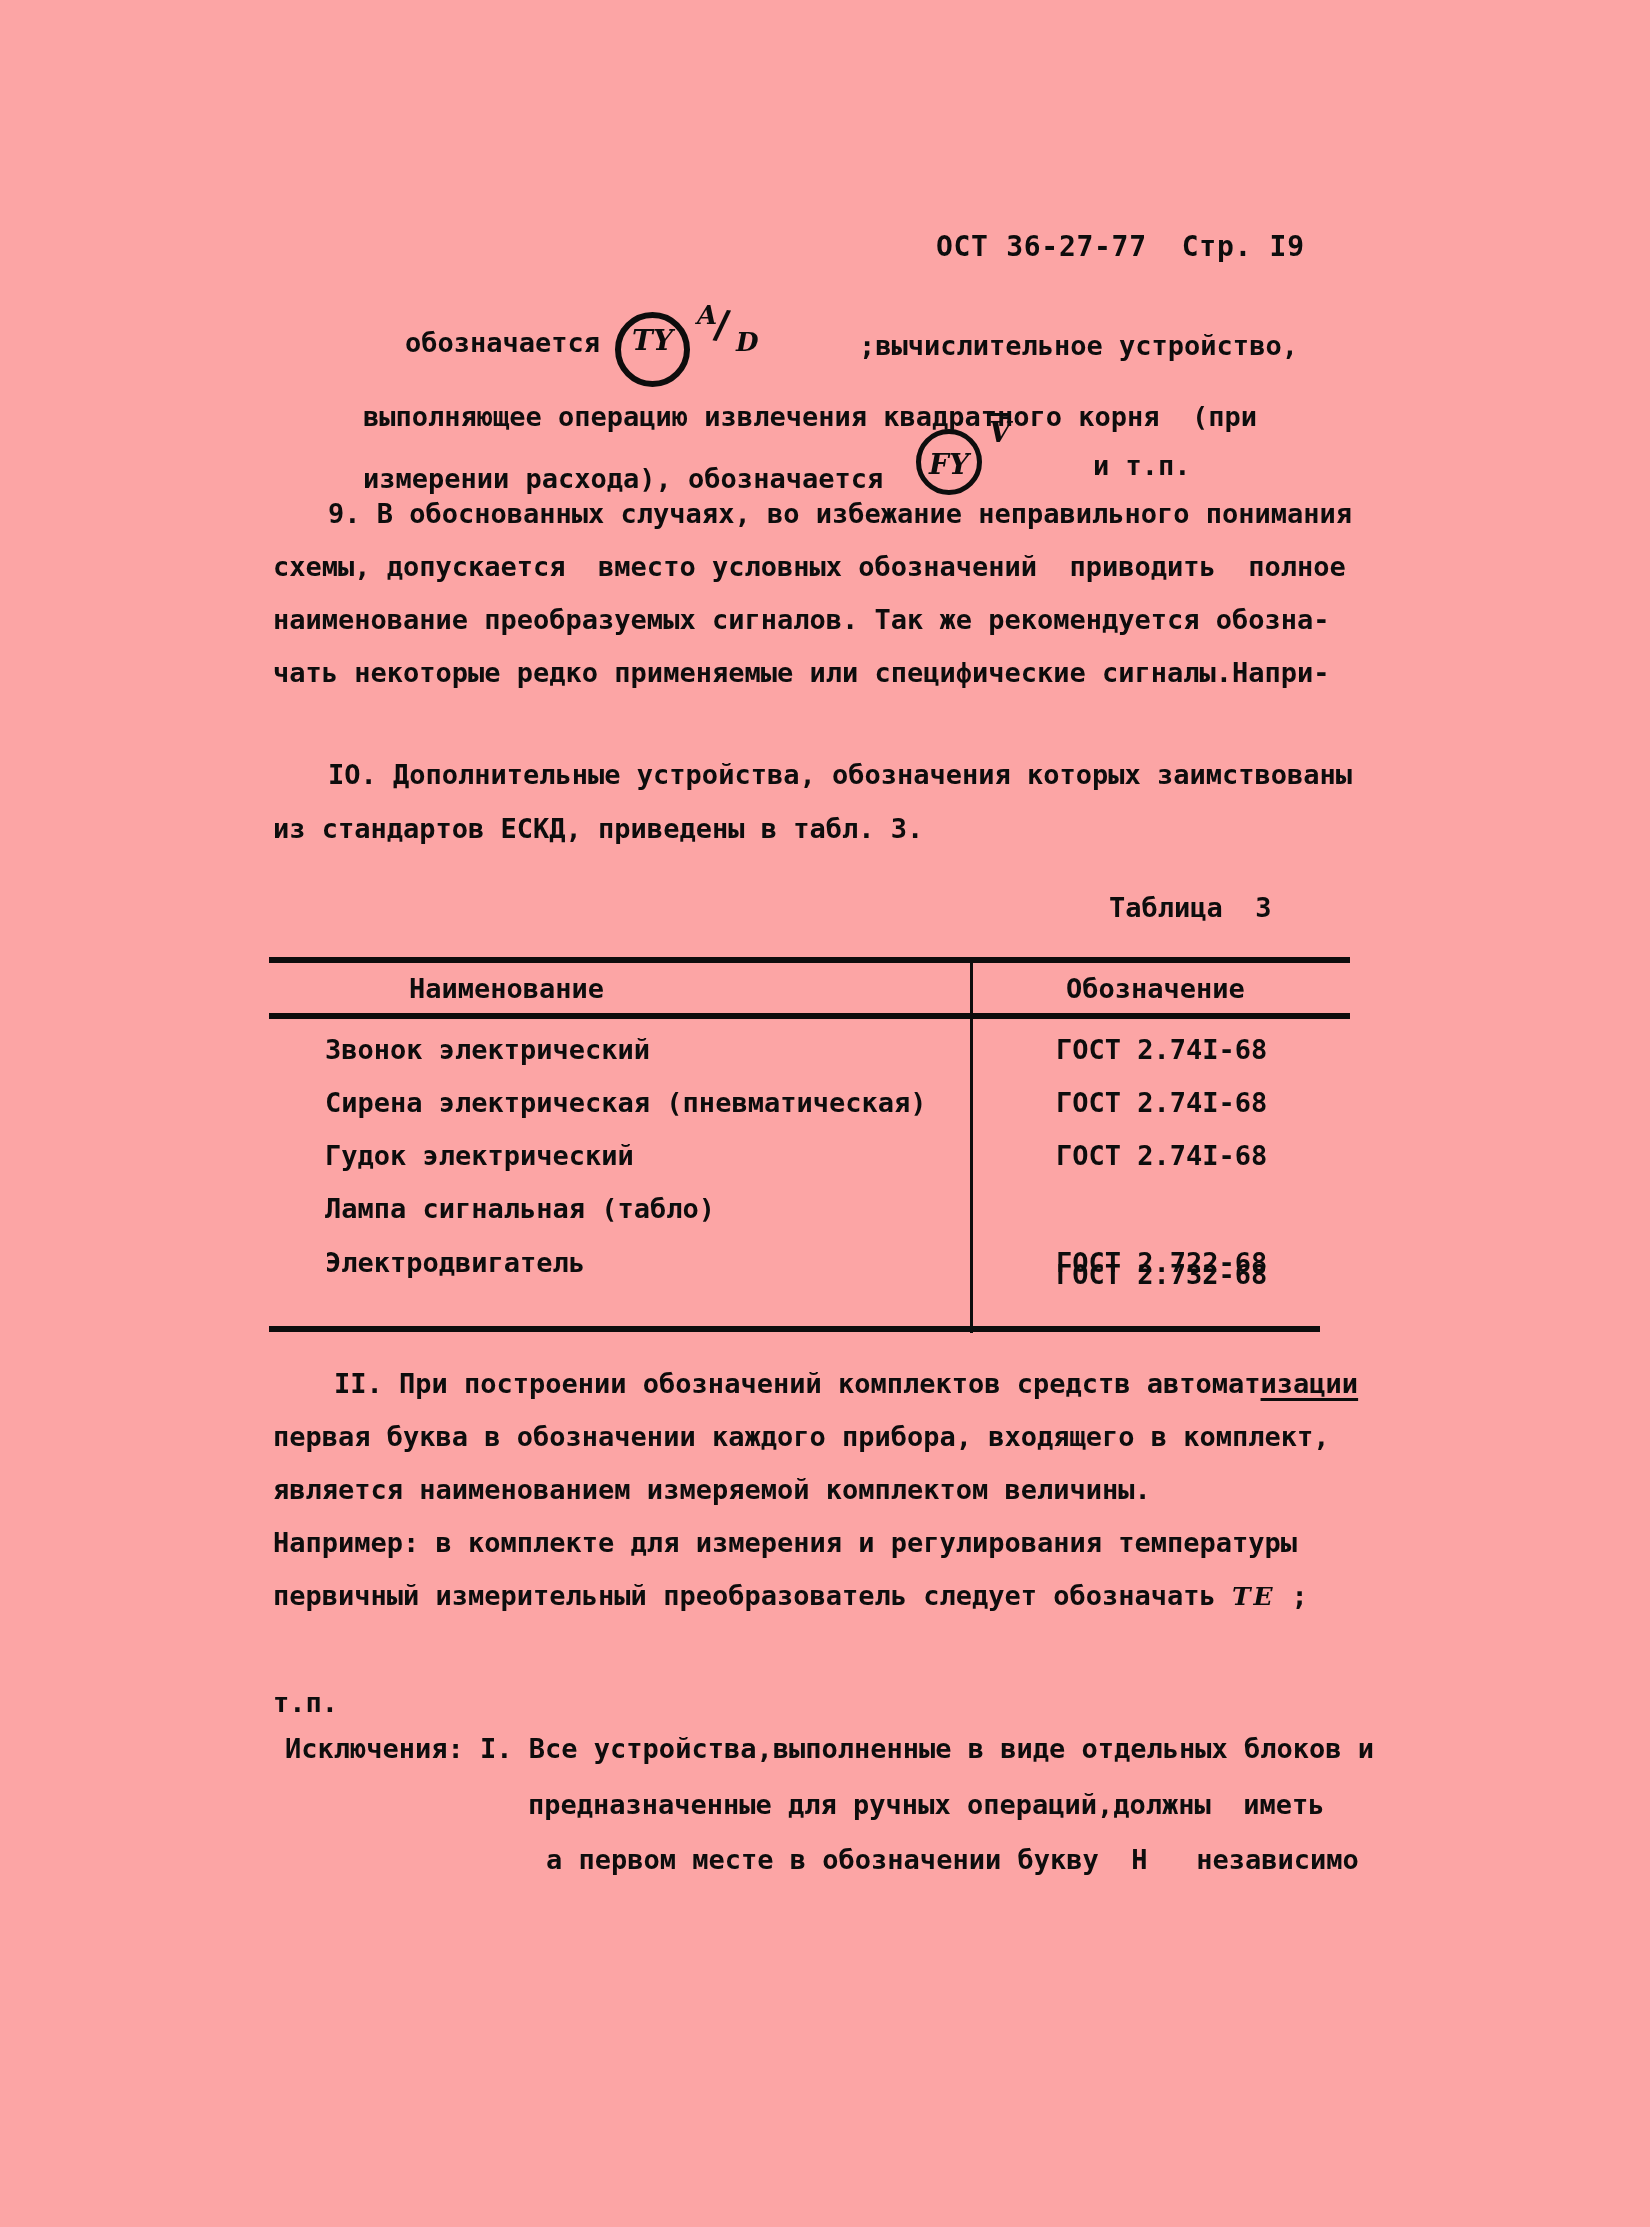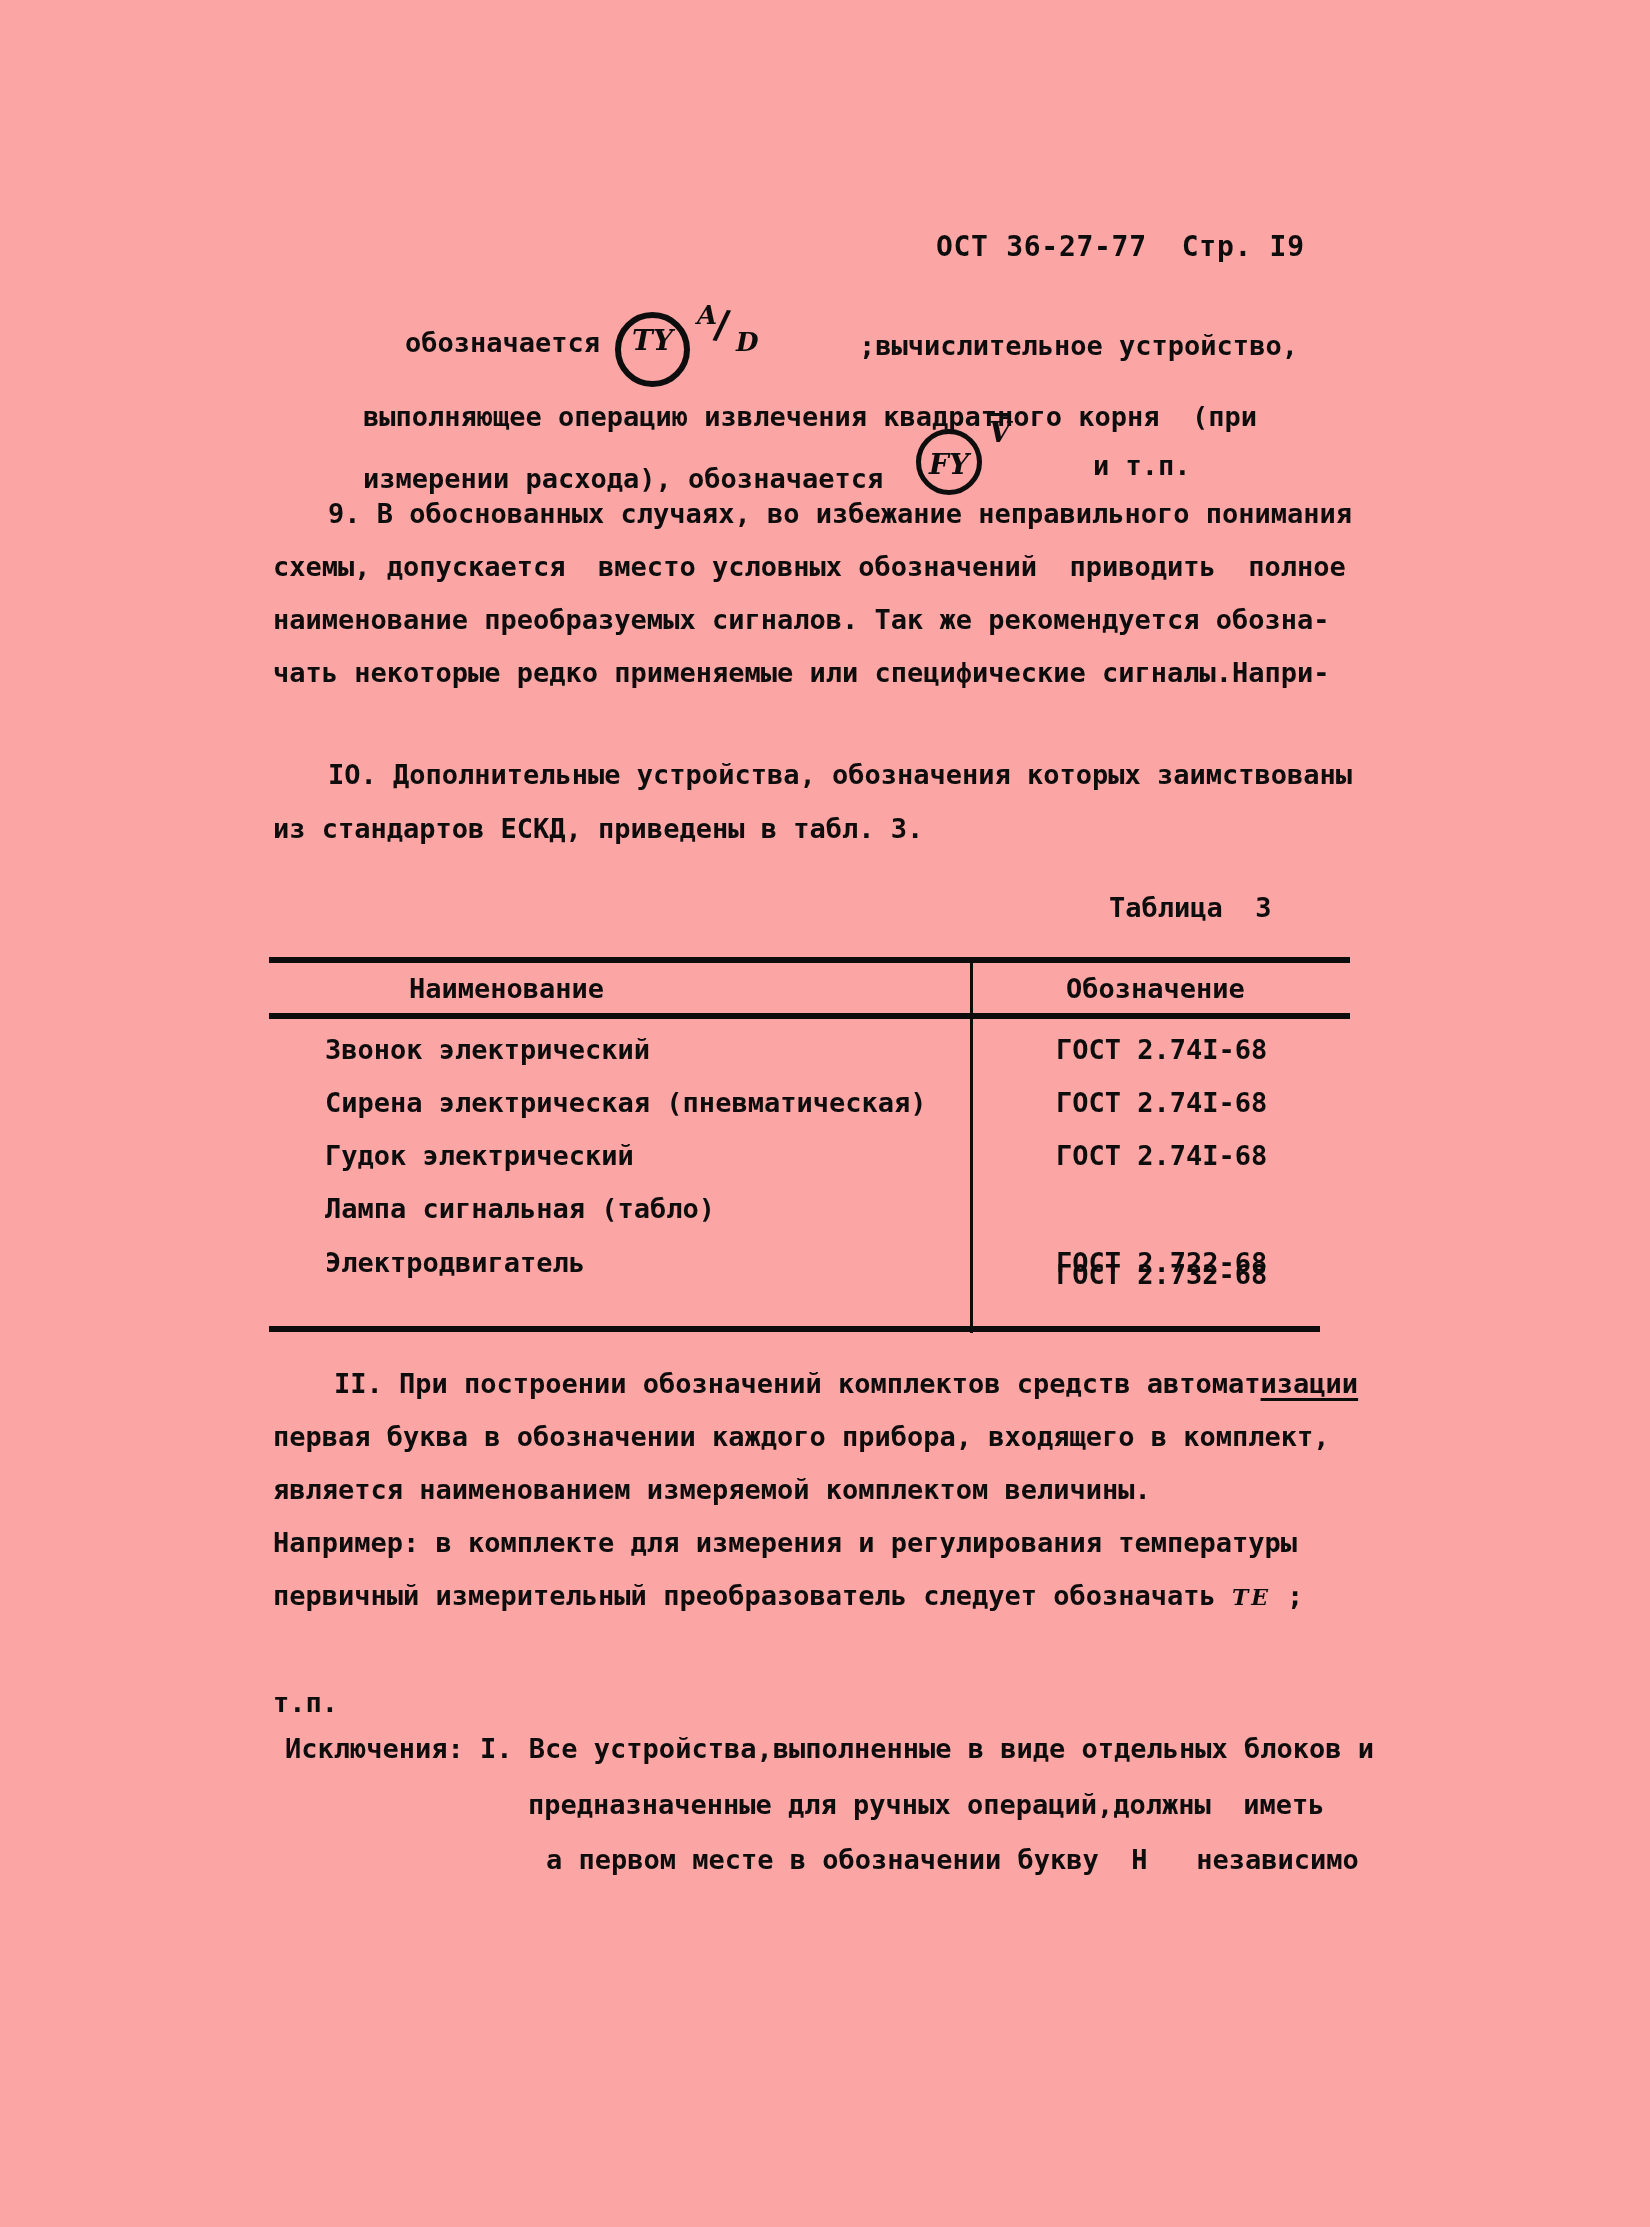--- a/index.html
+++ b/index.html
@@ -42,21 +42,21 @@
   .frac-den { position: absolute; font-size: 26px; top: 26.5px; left: 39px; }
   .radical {
     position: absolute;
     font-family: "DejaVu Serif", serif;
     font-style: italic;
     font-size: 28px;
     text-decoration: overline;
     text-decoration-thickness: 2.8px;
     padding-right: 24px;
   }
-  .code { font-family: "DejaVu Serif", serif; font-style: italic; font-size: 22px; letter-spacing: 2.8px; }
+  .code { font-family: "DejaVu Serif", serif; font-style: italic; font-size: 25px; letter-spacing: 2.8px; }
   .uline { text-decoration: underline; text-decoration-thickness: 2.8px; text-underline-offset: 4.9px; }
   .rule { position: absolute; background: #0d0d0d; }
   .table-caption { font-size: 27px; }
 </style>
 </head>
 <body>
 
 <div class="page">
 
   <div class="line header-line" style="left:936px; top:232px;">ОСТ 36-27-77  Стр. I9</div>

